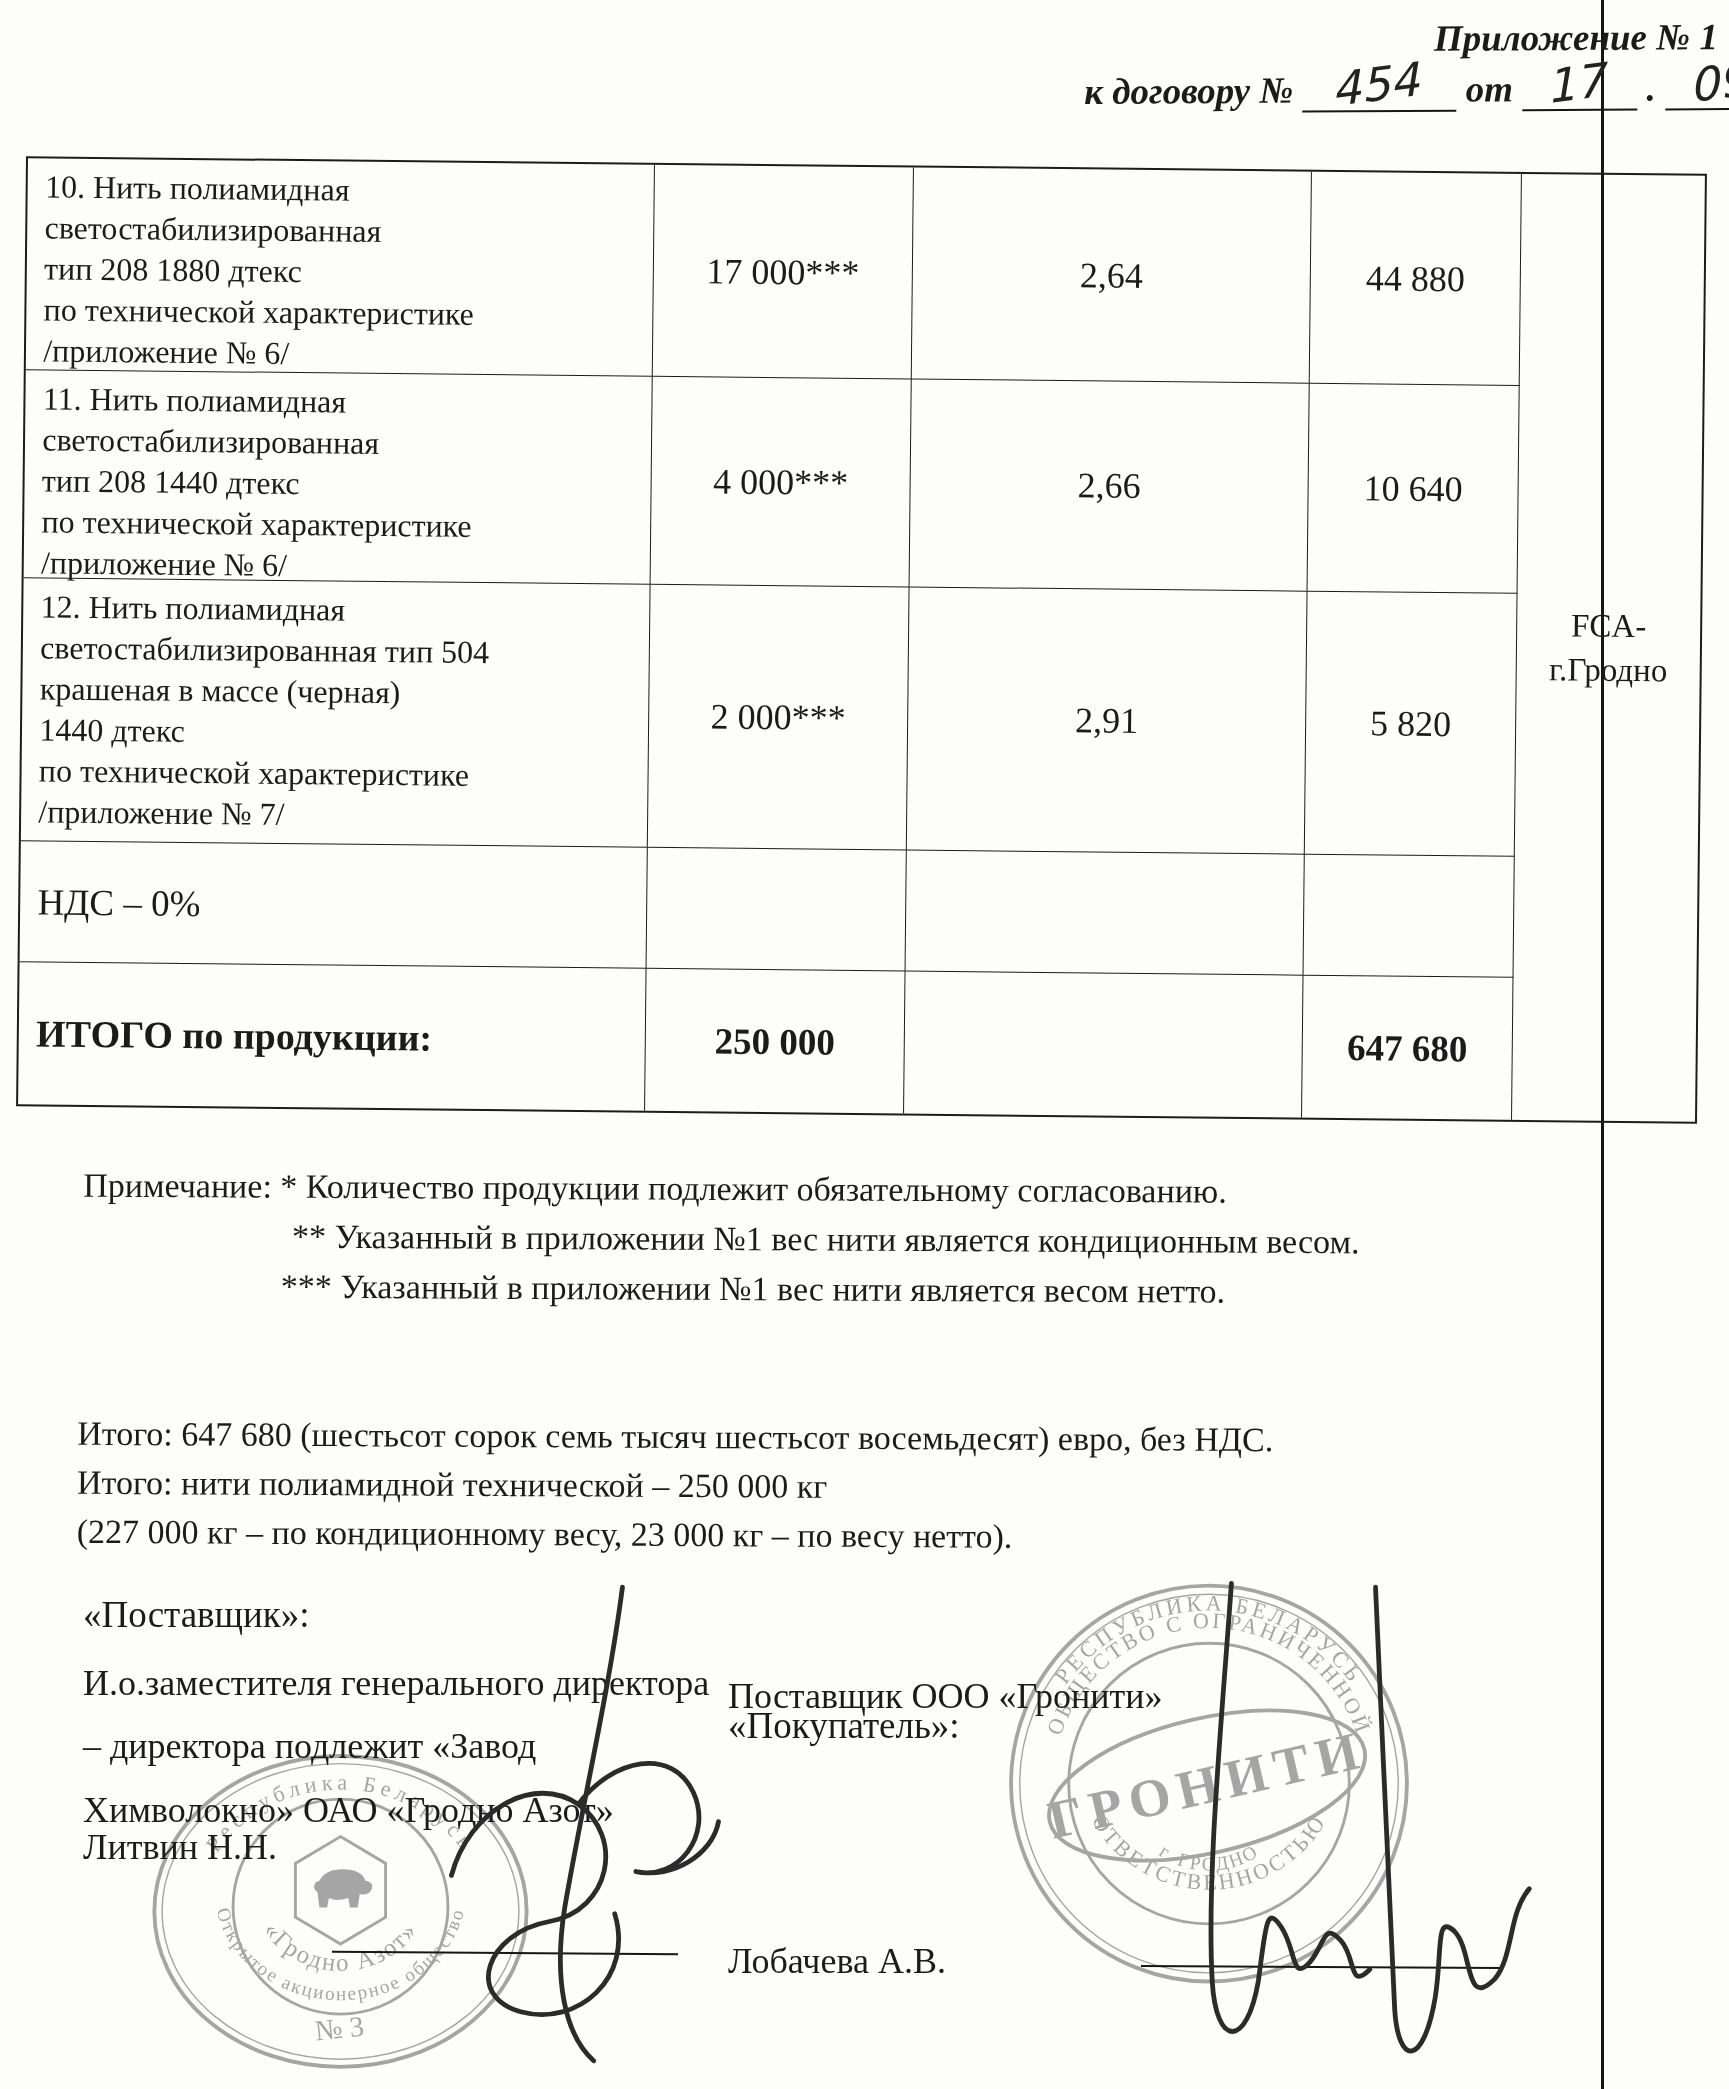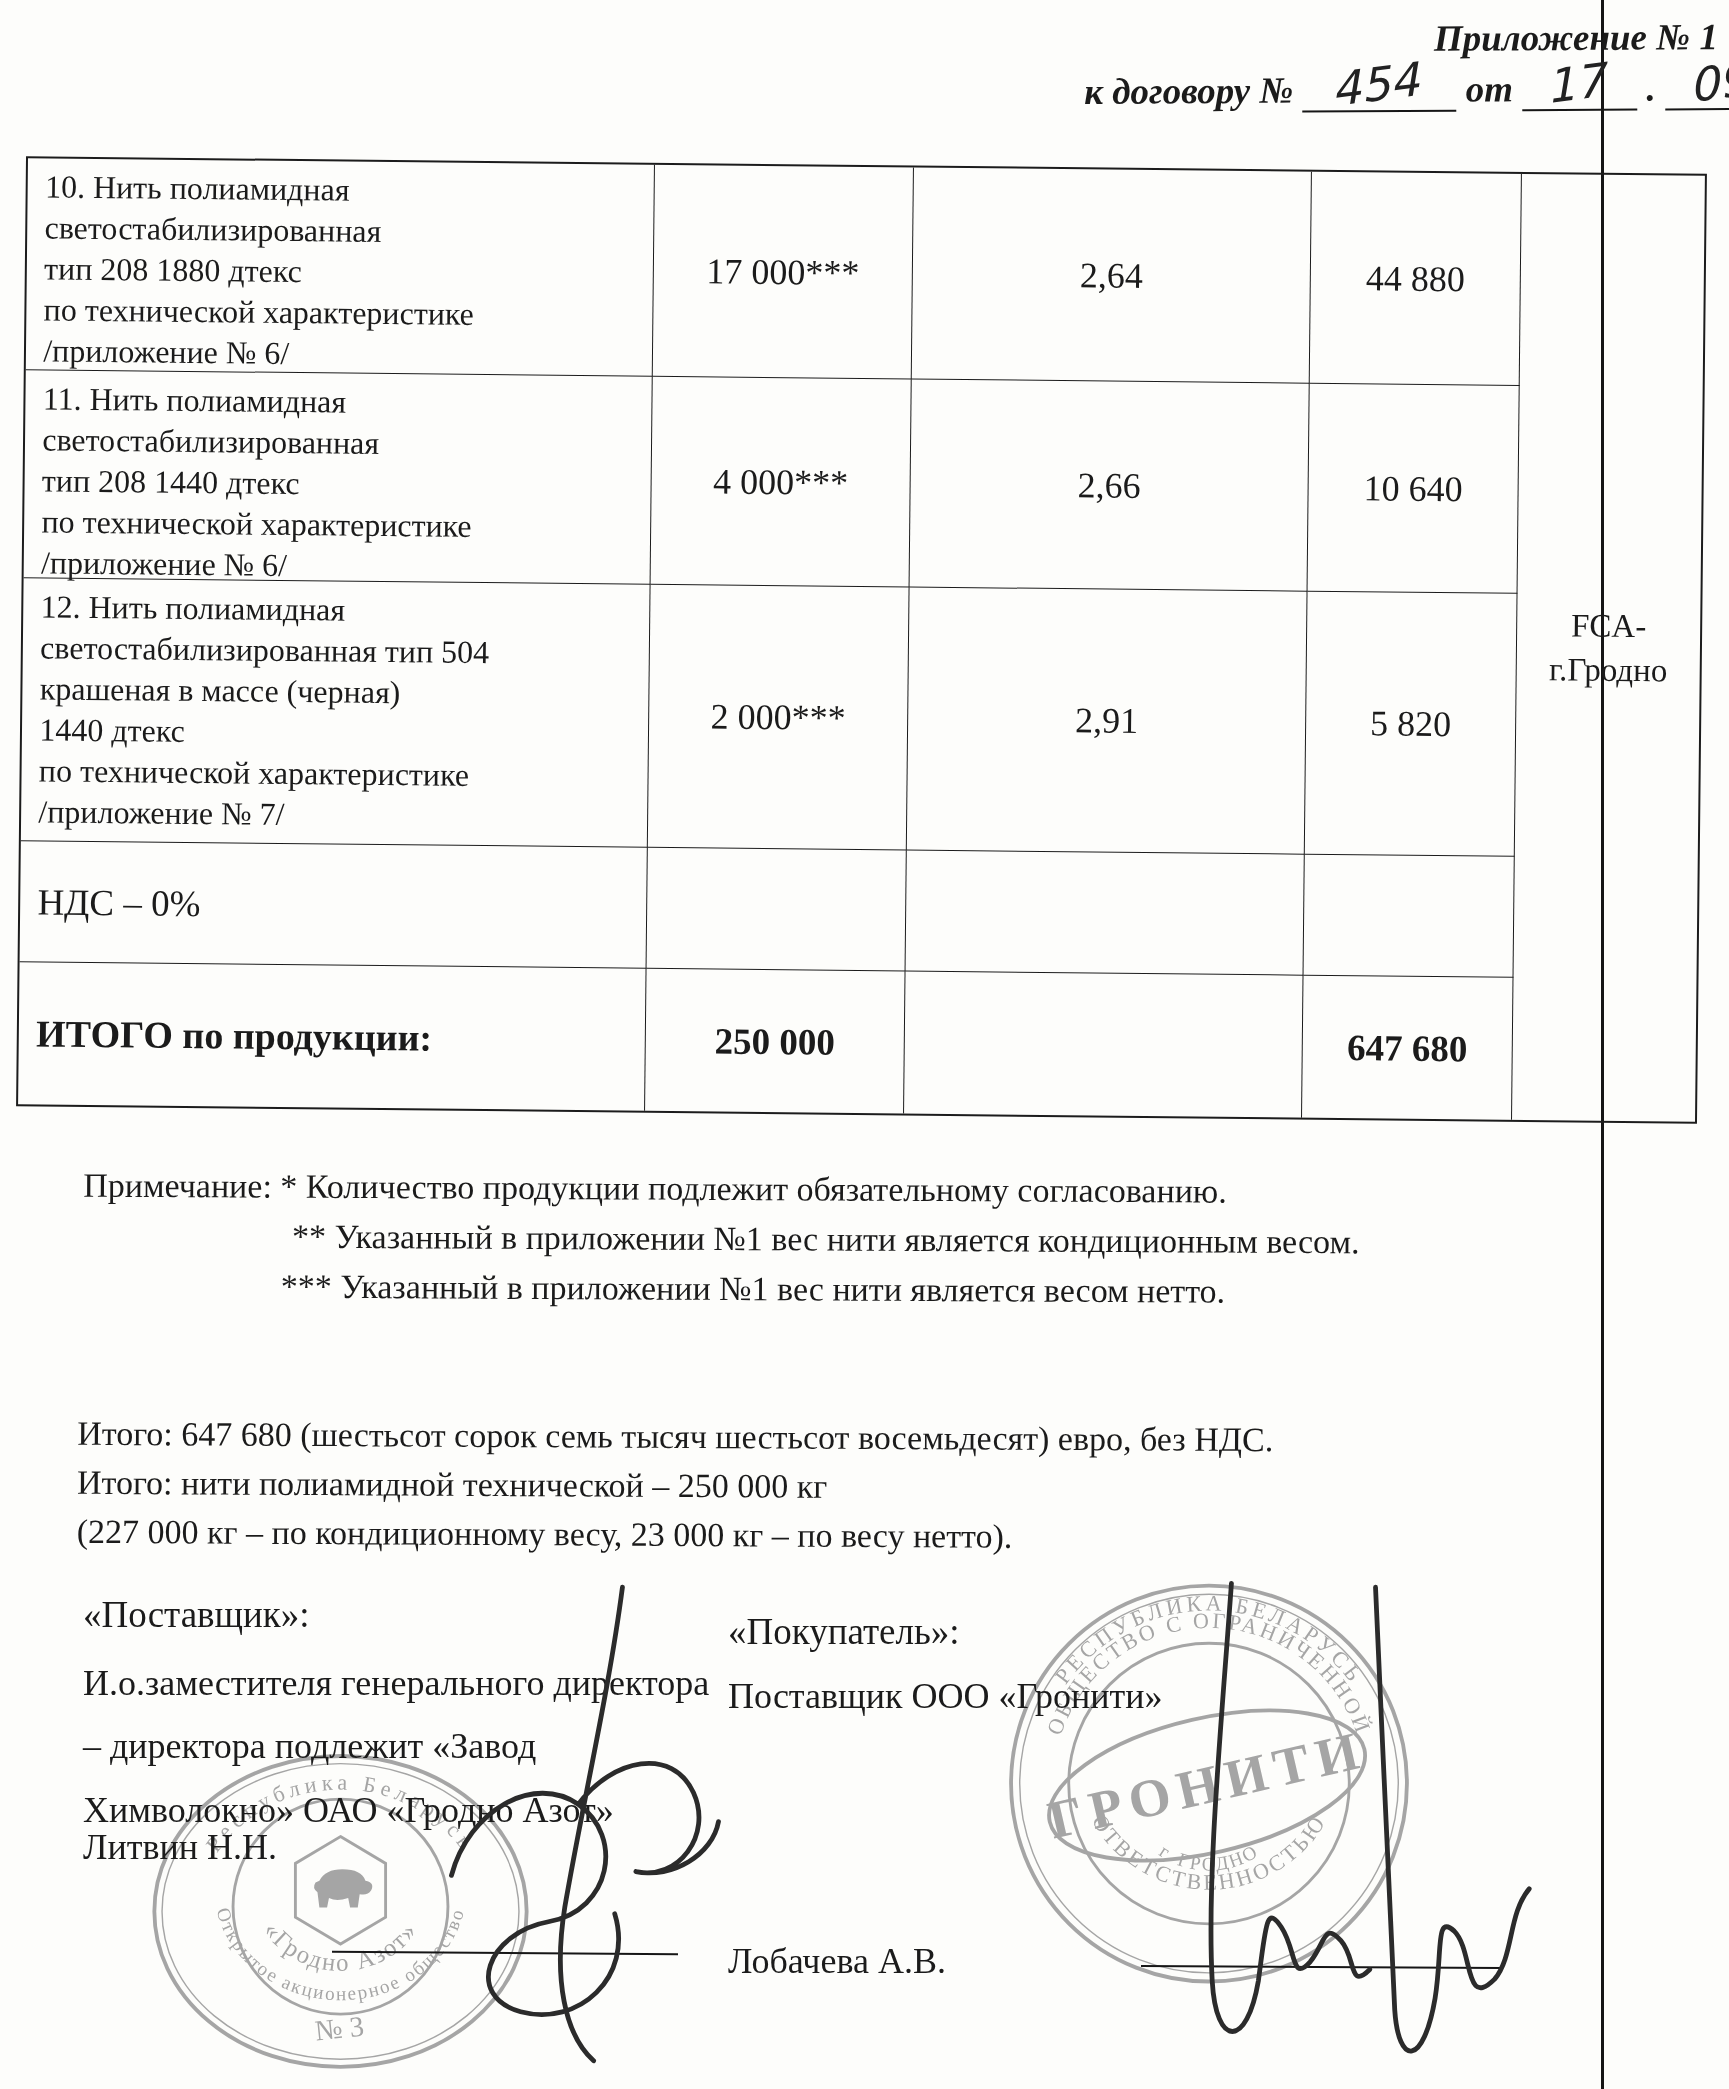--- a/index.html
+++ b/index.html
@@ -55,21 +55,21 @@
   .totals div{white-space:nowrap;}
 
   
   .sig-text{font-size:36px;}
   .sig-title{font-weight:normal;font-size:37px;}
   .supplier-title{left:83px;top:1593px;}
   .supplier-role1{left:83px;top:1662px;}
   .supplier-role2{left:83px;top:1725px;}
   .supplier-role3{left:83px;top:1789px;}
   .supplier-name{left:83px;top:1826px;}
-  .buyer-title{left:728px;top:1610px;}
+  .buyer-title{left:728px;top:1704px;}
   .buyer-role{left:728px;top:1675px;}
   .buyer-name{left:728px;top:1940px;}
   .sig-line{height:0;border-bottom:2.9px solid #161616;}
   .supplier-line{left:332px;top:1952px;width:346px;transform:rotate(0.4deg);}
   .buyer-line{left:1141px;top:1966px;width:361px;transform:rotate(0.3deg);}
 
   .stamp{opacity:0.88;}
   .stamp text{fill:#9a9a9a;}
   .stamp .ring{stroke:#9a9a9a;fill:none;}
   .ink{fill:none;stroke:#2b2b2b;stroke-width:5;stroke-linecap:round;}

